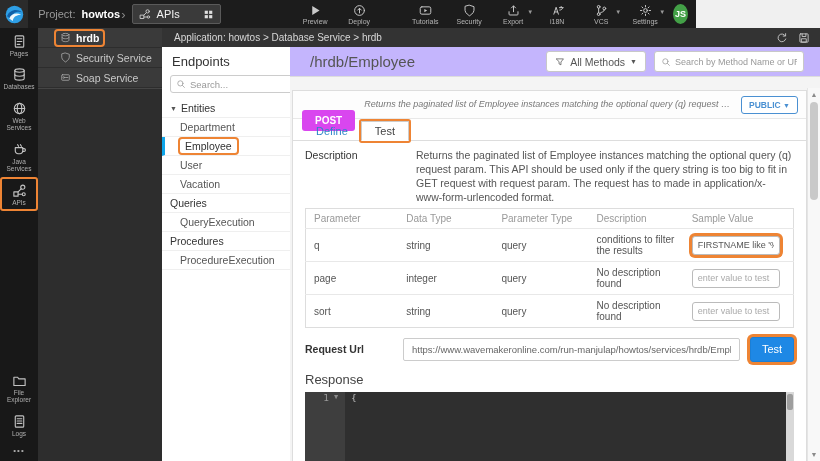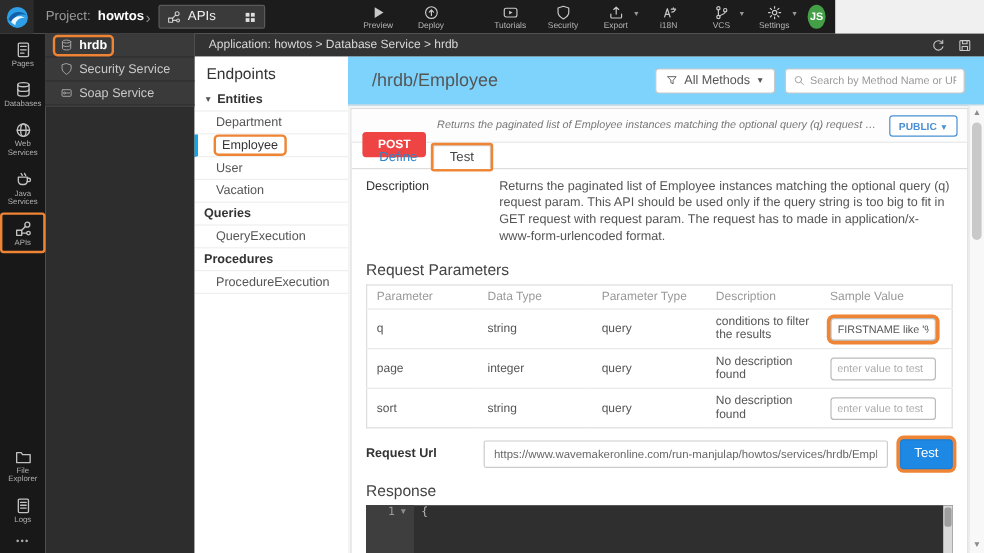--- a/index.html
+++ b/index.html
@@ -39,21 +39,21 @@
   .rail-item .ic { margin:0 auto; }
   .rail-item .rl-label { display:block; font-size:6.5px; color:#b0b0b0; line-height:1.15; margin-top:1px; }
   .rail-item.hl { outline:2px solid #ee8434; outline-offset:-1px; border-radius:2px; }
   .rail-spacer { flex:1; }
   .rail-more { text-align:center; color:#aaa; font-size:8px; letter-spacing:1px; padding:4px 0 6px; cursor:pointer; }
 
   
   .sidebar { position:absolute; left:38px; top:28px; width:124px; height:433px; background:#2d2d2d; z-index:3; }
   .sb-title { height:22px; line-height:22px; background:#3a3a3a; color:#f0f0f0; font-size:11.5px; font-weight:bold;
               padding-left:10px; border-bottom:1px solid #272727; }
-  .sb-item { height:20px; display:flex; align-items:center; padding-left:8px; background:#3a3a3a;
+  .sb-item { height:20px; display:flex; align-items:center; padding-left:18px; background:#3a3a3a;
              border-bottom:1px solid #2d2d2d; color:#c9c9c9; font-size:10.5px; cursor:pointer; white-space:nowrap; }
   .sb-item .ic { color:#a5a5a5; }
   .sb-item-inner { display:inline-flex; align-items:center; gap:5px; padding:1px 4px; border-radius:2px; }
   .sb-item.hl .sb-item-inner { outline:2px solid #ee8434; }
   .sb-item.hl { color:#fff; font-weight:bold; }
   .sb-footer { border-top:1px solid #454545; height:6px; }
 
   
   .crumbbar { position:absolute; left:162px; top:28px; width:658px; height:19px; background:#333;
               display:flex; align-items:center; padding:0 10px 0 12px; z-index:2; }
@@ -63,45 +63,45 @@
   
   .endpoints { position:absolute; left:162px; top:47px; width:152px; height:414px; background:#fff;
                border-right:1px solid #d5d5d5; }
   .ep-title { font-size:13px; color:#333; padding:7px 10px 5px; }
   .ep-search { margin:1px 8px 6px; height:18px; border:1px solid #ccc; border-radius:3px;
                display:flex; align-items:center; padding:0 5px; gap:4px; color:#999; background:#fff; }
   .ep-search input { border:none; outline:none; width:100%; font-size:9.5px; font-family:"Liberation Sans",sans-serif; color:#444; }
   .ep-search input::placeholder { color:#999; }
   .ep-row { height:19px; display:flex; align-items:center; border-bottom:1px solid #efefef;
             font-size:10.5px; cursor:pointer; }
-  .ep-group-header { padding-left:8px; gap:4px; color:#333; font-weight:bold; }
+  .ep-group-header { padding-left:8px; gap:4px; color:#333; font-weight:normal; }
   .ep-group-header .gcaret { font-size:7px; color:#555; }
   .ep-item { padding-left:18px; color:#555; }
   .ep-item.active { border-left:3px solid #0ea5e9; padding-left:15px; color:#333; }
   .ep-item .ep-ann { outline:2px solid #ee8434; border-radius:2px; padding:1px 5px; }
 
   
   .main { position:absolute; left:290px; top:47px; width:530px; height:414px; background:#f4f4f4; }
-  .main-header { height:41px; background:#7dd3fc; border-bottom:1px solid #ddd;
+  .main-header { height:30px; background:#c4b5fd; border-bottom:1px solid #ddd;
                  display:flex; align-items:center; padding:0 16px 0 20px; }
   .mh-title { font-size:15px; color:#555; flex:1; }
   .methods-btn { height:21px; border:1px solid #c8c8c8; border-radius:3px; background:#fff; display:flex;
                  align-items:center; gap:5px; padding:0 8px; color:#555; cursor:pointer; white-space:nowrap; }
   .methods-btn .mb-label { font-size:10.5px; }
   .methods-btn .mb-caret { font-size:7px; color:#555; }
   .mh-search { height:21px; width:150px; margin-left:8px; border:1px solid #c8c8c8; border-radius:3px; background:#fff;
                display:flex; align-items:center; padding:0 6px; gap:4px; color:#999; }
   .mh-search input { border:none; outline:none; width:100%; font-size:9px; font-family:"Liberation Sans",sans-serif; color:#444; }
   .mh-search input::placeholder { color:#999; }
 
   .card { position:absolute; left:2px; right:13px; top:43px; bottom:-2px; background:#fff;
           border:1px solid #ddd; border-bottom:none; }
 
   .post-row { display:flex; align-items:center; padding:3px 8px 3px 9px; border-bottom:1px solid #e8e8e8; background:#fdfdfd; height:28px; }
-  .method-chip { background:#ef4444; color:#fff; font-size:10px; font-weight:bold; padding:5px 13px; border-radius:3px; cursor:pointer;margin-top:32px; }
+  .method-chip { background:#d946ef; color:#fff; font-size:10px; font-weight:bold; padding:5px 13px; border-radius:3px; cursor:pointer;margin-top:32px; }
   .ep-path-block { margin-left:9px; line-height:1.1; min-width:0; flex:1; }
   .ep-path { font-size:12px; color:#333; }
   .ep-summary { font-size:9px; font-style:italic; color:#777; white-space:nowrap; overflow:hidden; text-overflow:ellipsis; max-width:380px; }
   .public-btn { margin-left:8px; border:1px solid #4a90d2; color:#4a90d2; background:#fff; font-size:8.5px; font-weight:bold;
                 border-radius:3px; padding:3px 7px; cursor:pointer; white-space:nowrap; }
   .public-btn .pb-caret { font-size:7px; }
 
   .tabs-row { display:flex; align-items:flex-end; padding:3px 0 0 10px; border-bottom:1px solid #ddd; height:22px; }
   .tab { font-size:11px; padding:3px 13px; cursor:pointer; }
   .tab.define { color:#2e86c8; }
@@ -371,20 +371,29 @@
             <rect x="2.5" y="2.5" width="11" height="11" rx="1"></rect>
             <path d="M5.5 2.5 v3.5 h5 V2.5"></path>
             <rect x="5" y="9" width="6" height="4.5"></rect>
           </svg>
         </span>
     </span>
   </div>
 
   <aside class="endpoints">
     <div class="ep-title">Endpoints</div>
+    <div class="ep-search">
+      <span id="ep-search-icon">
+          <svg class="ic" width="10" height="10" viewBox="0 0 16 16">
+            <circle cx="7" cy="7" r="4.2"></circle>
+            <line x1="10.2" y1="10.2" x2="13.5" y2="13.5"></line>
+          </svg>
+        </span>
+      <input type="text" placeholder="Search..." style="">
+    </div>
     <div id="ep-groups">
         <div class="ep-row ep-group-header">
      <span class="gcaret">▼</span>
      <span>Entities</span>
         </div>
         <div class="ep-row ep-item">
      <span class="">Department</span>
         </div>
         <div class="ep-row ep-item active">
      <span class="ep-ann">Employee</span>
@@ -452,21 +461,20 @@
      <span>Define</span></div>
           <div class="tab active ann-box">
      <span>Test</span></div>
         </div>
 
       <div class="desc-row">
         <div class="desc-label">Description</div>
         <div class="desc-text">Returns the paginated list of Employee instances matching the optional query (q) request param. This API should be used only if the query string is too big to fit in GET request with request param. The request has to made in application/x-www-form-urlencoded format.</div>
       </div>
 
-      <div class="section-heading">Request Parameters</div>
 
       <table class="params-table">
         <thead>
             <tr id="param-head">
               <th class="c1">Parameter</th>
               <th class="c2">Data Type</th>
               <th class="c3">Parameter Type</th>
               <th class="c4">Description</th>
               <th class="c5">Sample Value</th>
             </tr>

